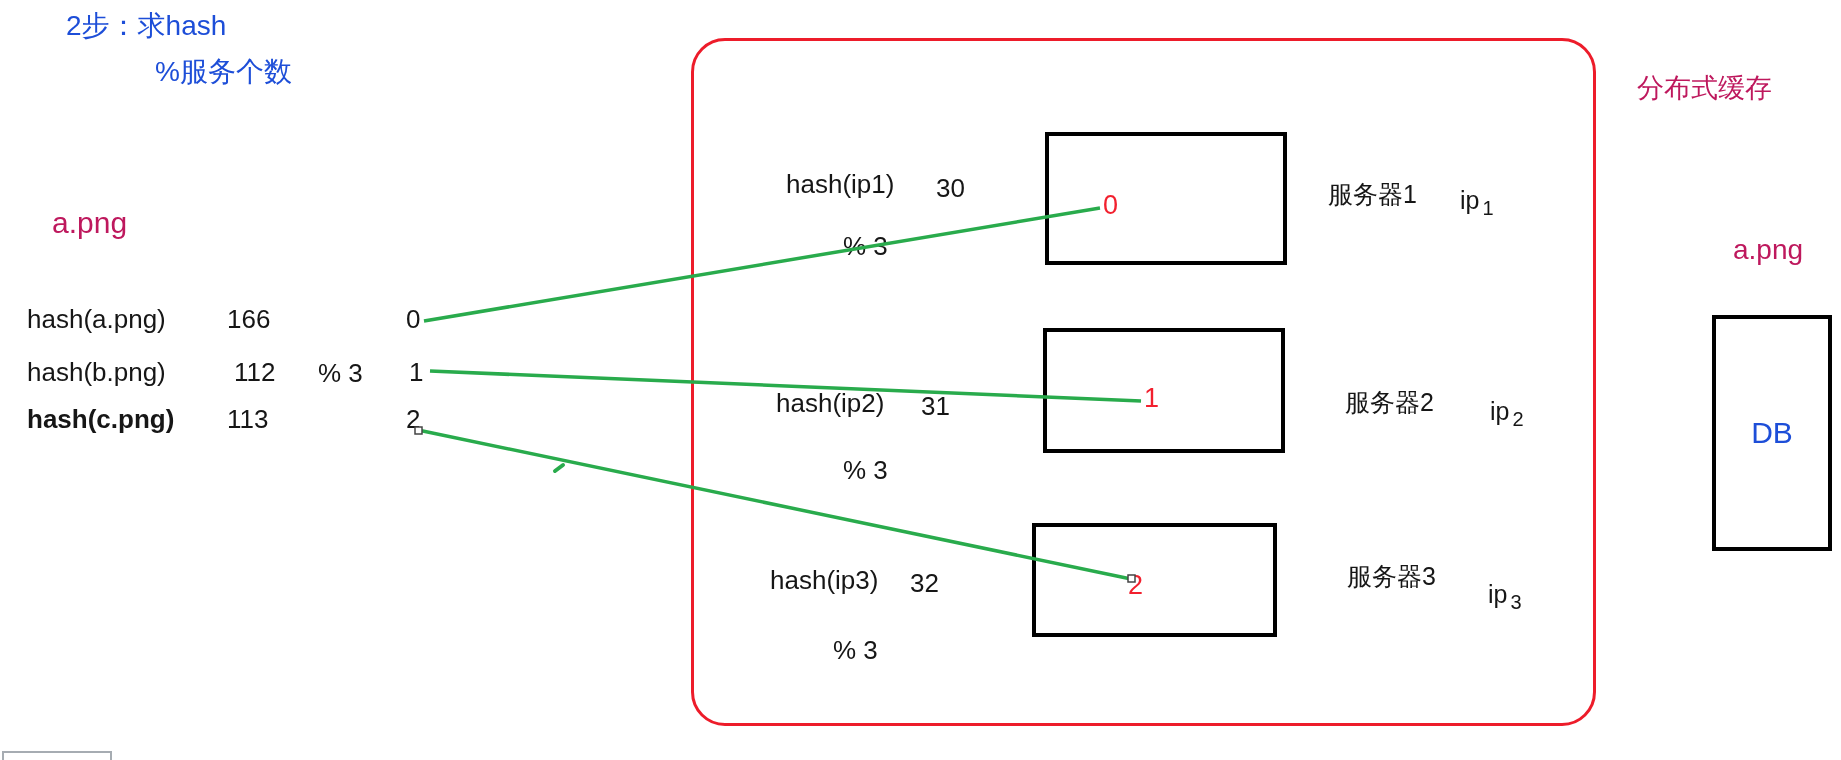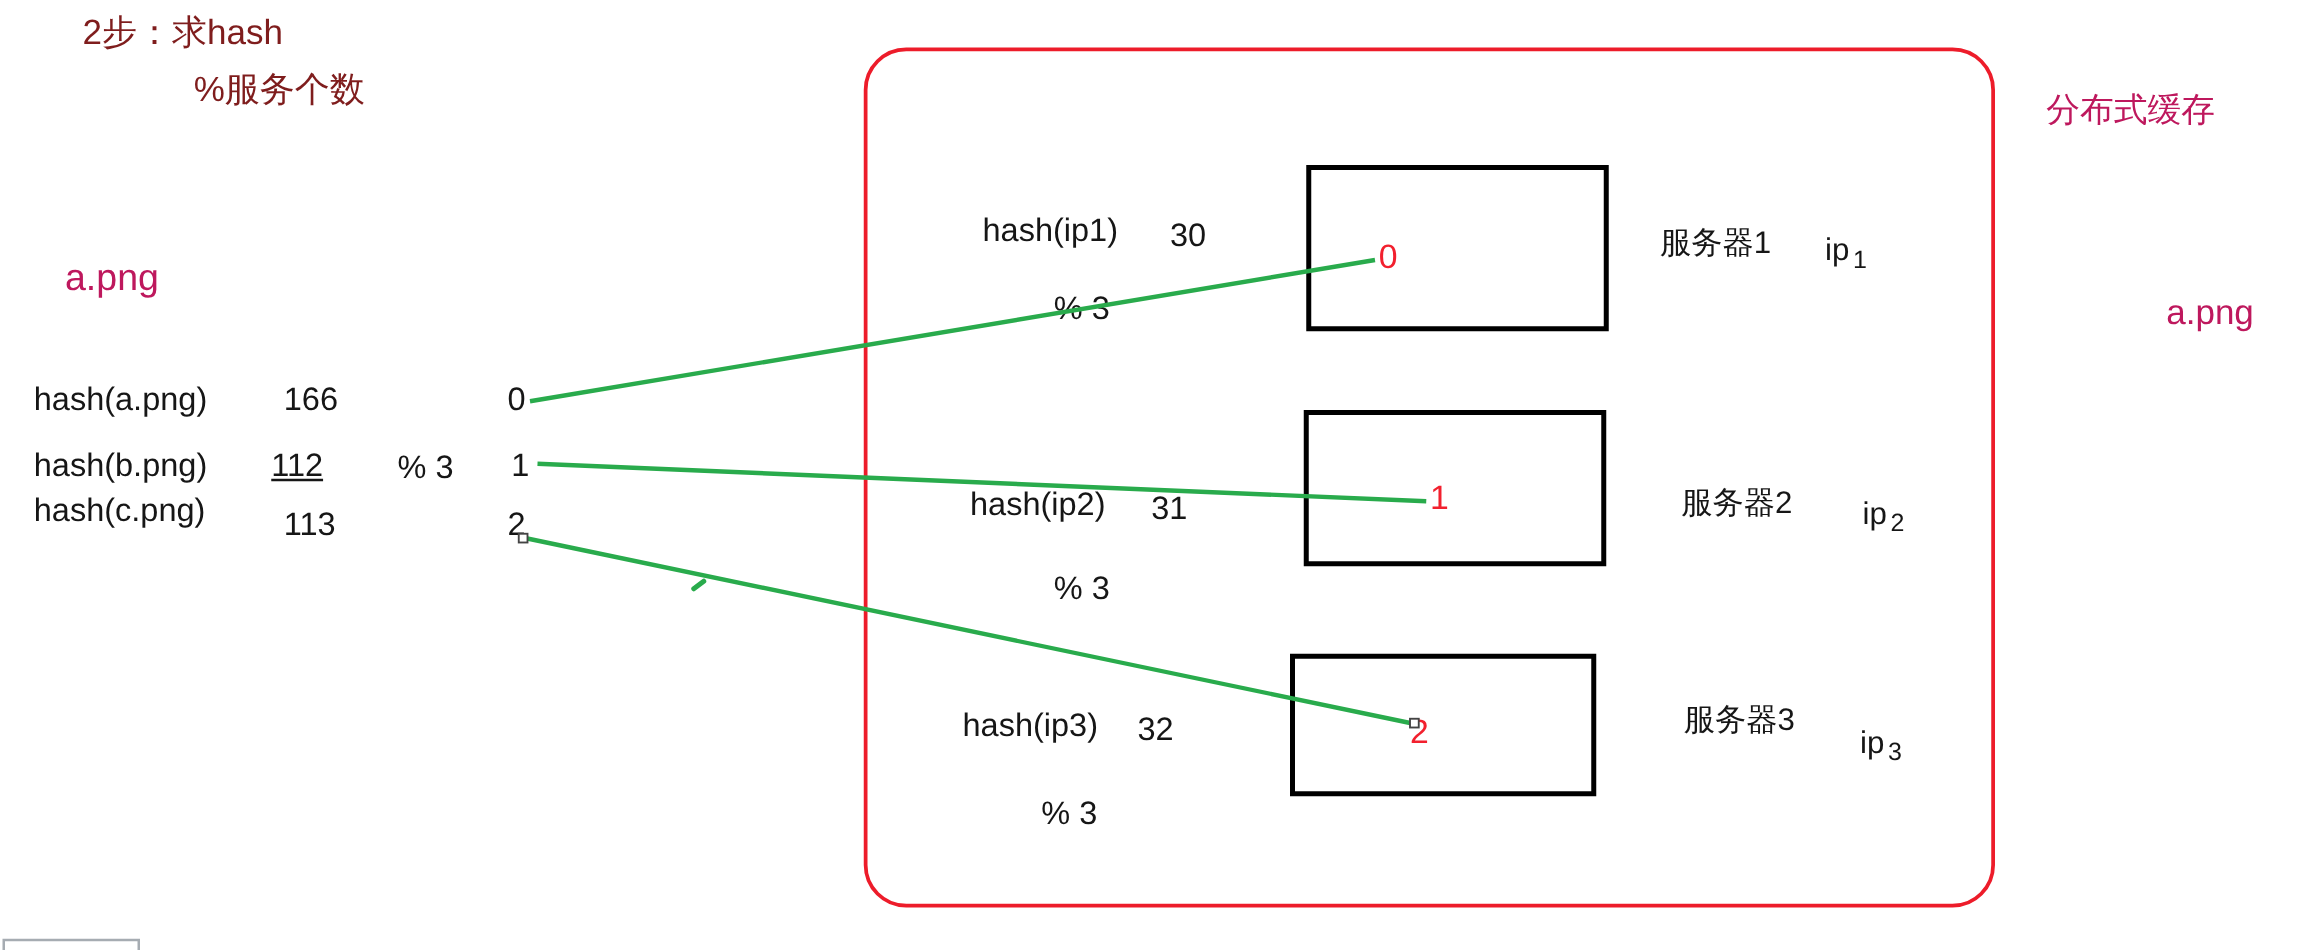--- a/index.html
+++ b/index.html
@@ -11,21 +11,21 @@
     font-family:"Liberation Sans","DejaVu Sans",sans-serif;
     color:#161616;
   }
   .abs{position:absolute;white-space:nowrap;line-height:1.15;}
   .t28{font-size:28px;}
   .t27{font-size:27px;}
   .t26{font-size:26px;}
   .t25{font-size:25px;}
   .t30{font-size:30px;}
   .red{color:#be185d;}
-  .blk{color:#7f1d1d;}
+  .blk{color:#1d4ed8;}
   .server-box{
     position:absolute;
     border:4px solid #000;
     background:transparent;
   }
   .cache-rect{
     position:absolute;
     left:691px;top:38px;width:899px;height:682px;
     border:3px solid #ed1c2a;
     border-radius:34px;
@@ -54,23 +54,23 @@
 
   <div class="abs t28 blk" style="left:66px;top:10px;">2步：求hash</div>
   <div class="abs t28 blk" style="left:155px;top:56px;">%服务个数</div>
 
   <div class="abs t30 red" style="left:52px;top:206px;">a.png</div>
 
   <div class="abs t26" style="left:27px;top:305px;">hash(a.png)</div>
   <div class="abs t26" style="left:227px;top:305px;">166</div>
 
   <div class="abs t26" style="left:27px;top:358px;">hash(b.png)</div>
-  <div class="abs t26" style="left:217px;top:358px;text-decoration:underline;">112</div>
+  <div class="abs t26" style="left:234px;top:358px;">112</div>
 
-  <div class="abs t26" style="left:27px;top:394px;">hash(c.png)</div>
+  <div class="abs t26" style="left:27px;top:405px;font-weight:bold;">hash(c.png)</div>
   <div class="abs t26" style="left:227px;top:405px;">113</div>
 
   <div class="abs t26" style="left:318px;top:359px;">% 3</div>
 
   <div class="abs t26" style="left:406px;top:305px;">0</div>
   <div class="abs t26" style="left:409px;top:358px;">1</div>
   <div class="abs t26" style="left:406px;top:405px;">2</div>
 
   <div class="cache-rect"></div>
 
@@ -100,20 +100,23 @@
   <div class="abs t26" style="left:910px;top:569px;">32</div>
   <div class="abs t26" style="left:833px;top:636px;">% 3</div>
   <div class="server-box" style="left:1032px;top:523px;width:237px;height:106px;"></div>
   <div class="abs slot-num" style="left:1128px;top:570px;">2</div>
   <div class="abs t25" style="left:1347px;top:562px;">服务器3</div>
   <div class="abs t25" style="left:1488px;top:580px;">
     <span>ip</span><span class="ip-sub">3</span>
   </div>
 
   <div class="abs t28 red" style="left:1733px;top:234px;">a.png</div>
+  <div class="db-box">
+    <span class="t30 blk">DB</span>
+  </div>
 
   <svg class="overlay" width="1841" height="760" viewBox="0 0 1841 760">
     <line x1="424" y1="321" x2="1100" y2="208" stroke="#29ab4c" stroke-width="3.5"></line>
     <line x1="430" y1="371" x2="1141" y2="401" stroke="#29ab4c" stroke-width="3.5"></line>
     <line x1="418" y1="430" x2="1131" y2="579" stroke="#29ab4c" stroke-width="3.5"></line>
     <line x1="555" y1="471" x2="563" y2="465" stroke="#29ab4c" stroke-width="4" stroke-linecap="round"></line>
     <rect x="415" y="427" width="7" height="7" fill="#ffffff" stroke="#444444" stroke-width="1.5"></rect>
     <rect x="1128" y="575" width="7" height="7" fill="#ffffff" stroke="#444444" stroke-width="1.5"></rect>
   </svg>
 

